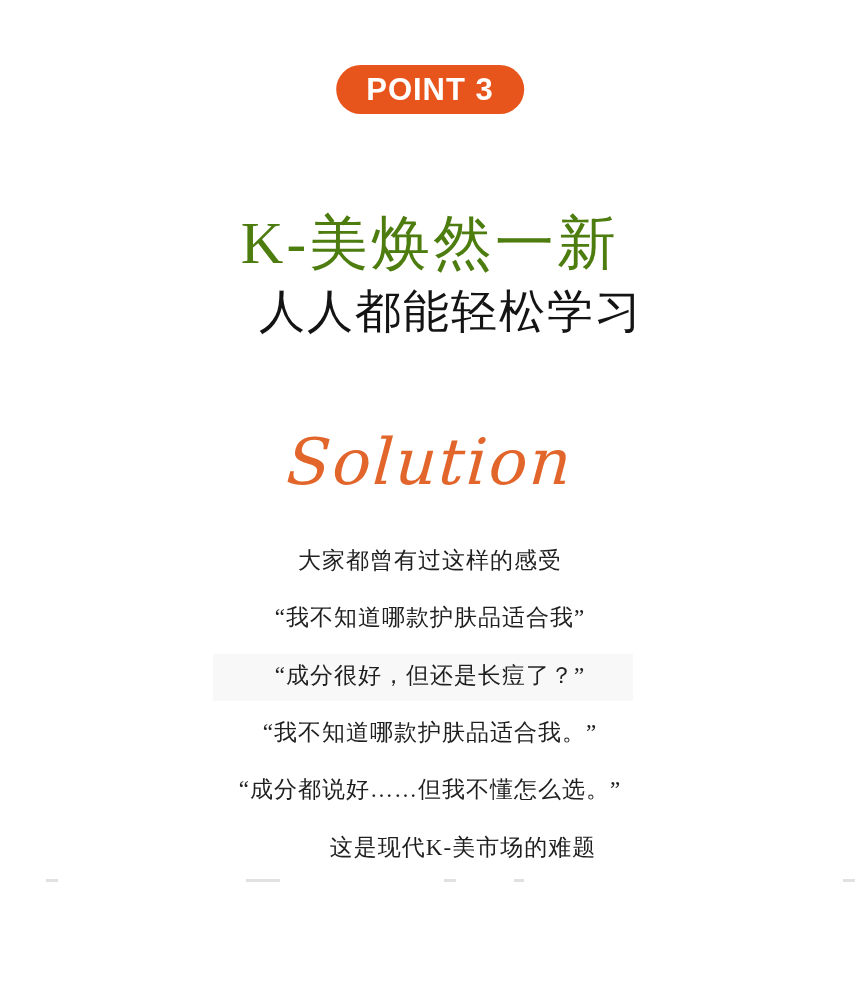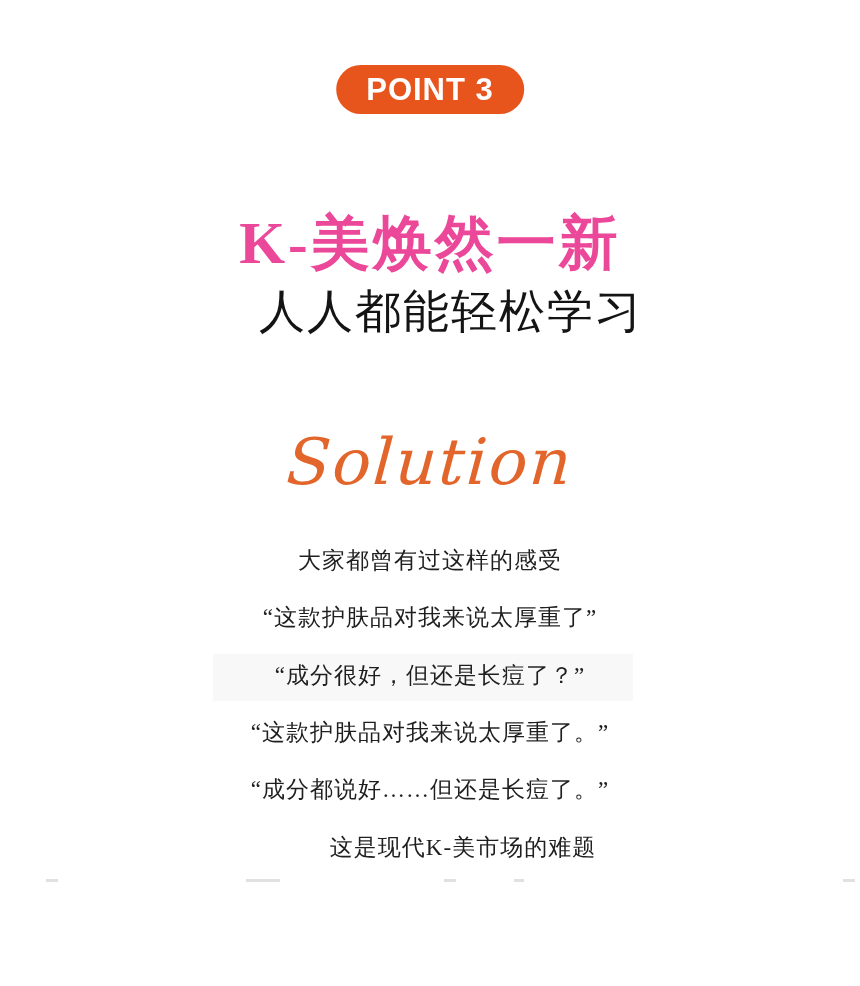--- a/index.html
+++ b/index.html
@@ -39,22 +39,22 @@
 
   
   .heading-1 {
     position: absolute;
     top: 208px;
     left: 0;
     width: 100%;
     text-align: center;
     font-size: 59px;
     line-height: 1.2;
-    font-weight: 700;
-    color: #ec4899;
+    font-weight: 400;
+    color: #4d7c0f;
     letter-spacing: 3px;
   }
   .heading-2 {
     position: absolute;
     top: 284px;
     left: 0;
     width: 100%;
     text-align: center;
     font-size: 46px;
     line-height: 1.2;
@@ -136,27 +136,27 @@
   <div class="heading-1">K-美焕然一新</div>
 
   <div class="heading-2">人人都能轻松学习</div>
 
   <div class="solution-script">Solution</div>
 
   <div class="highlight-band"></div>
 
   <div class="body-line line-0">大家都曾有过这样的感受</div>
 
-  <div class="body-line line-1">“这款护肤品对我来说太厚重了”</div>
+  <div class="body-line line-1">“我不知道哪款护肤品适合我”</div>
 
   <div class="body-line line-2">“成分很好，但还是长痘了？”</div>
 
-  <div class="body-line line-3">“这款护肤品对我来说太厚重了。”</div>
+  <div class="body-line line-3">“我不知道哪款护肤品适合我。”</div>
 
-  <div class="body-line line-4">“成分都说好……但还是长痘了。”</div>
+  <div class="body-line line-4">“成分都说好……但我不懂怎么选。”</div>
 
   <div class="body-line line-5">这是现代K-美市场的难题</div>
 
   <div class="remnant r1"></div>
   <div class="remnant r2"></div>
   <div class="remnant r3"></div>
   <div class="remnant r4"></div>
   <div class="remnant r5"></div>
 
 </div>

